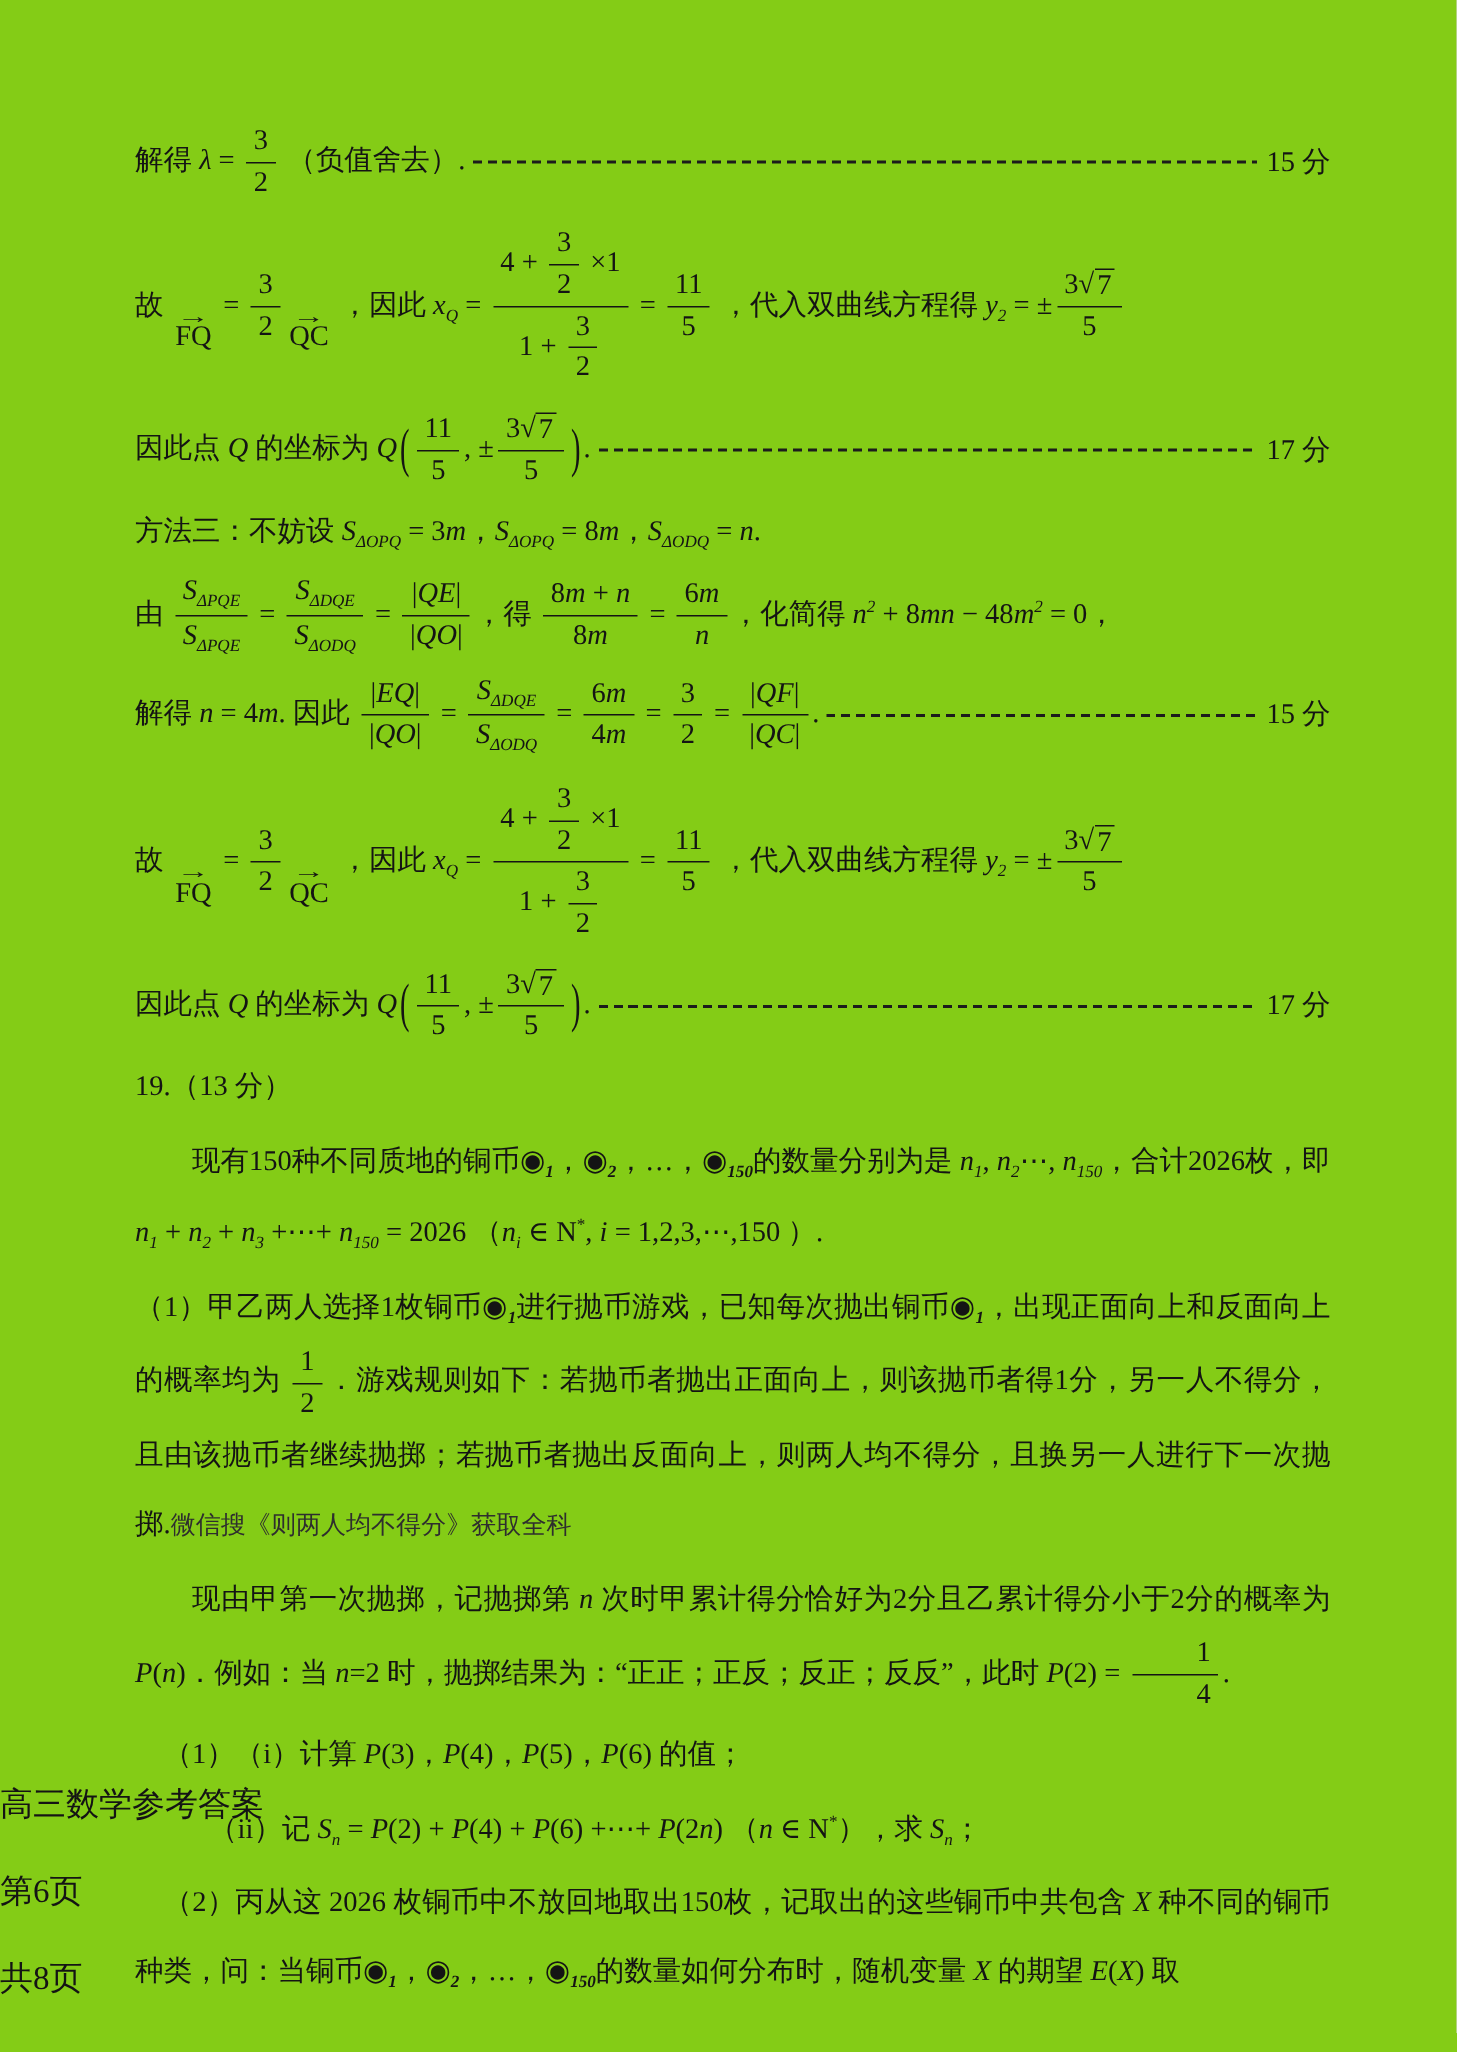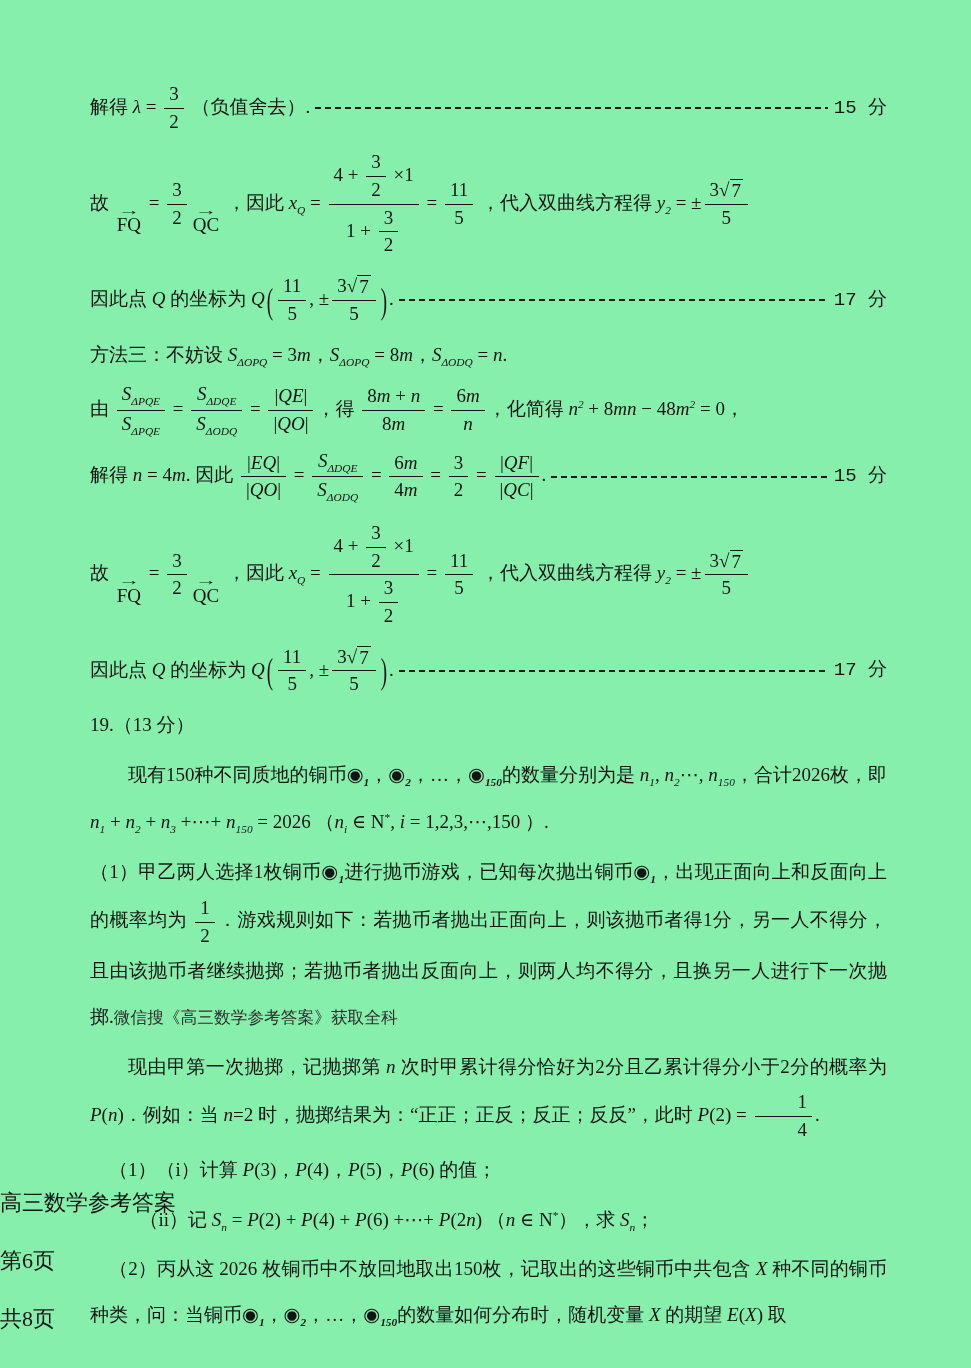--- a/index.html
+++ b/index.html
@@ -1,32 +1,32 @@
 <!DOCTYPE html>
 <html><head>
 <meta charset="utf-8">
 <style>
   * { box-sizing: border-box; }
   html, body { margin: 0; padding: 0; background: #d9d9d9; }
   .page {
-    width: 971px; height: 1368px; margin: 0 auto; background: #86efac;
+    width: 971px; height: 1368px; margin: 0 auto; background: #84cc16;
     position: relative; overflow: hidden;
     padding: 72px 84px 16px 90px;
     font-family: "Liberation Serif", "DejaVu Serif", serif;
     color: #141414; font-size: 19px;
   }
   .content { width: 100%; }
   .line { margin: 10px 0; line-height: 1.85; }
   .fline { white-space: nowrap; }
   .tall { margin: 16px 0; }
   .scored { display: flex; align-items: center; }
   .scored .line-content { flex: 0 0 auto; white-space: nowrap; }
   .leader { flex: 1 1 20px; height: 2px; margin: 0 6px 0 5px;
     background: repeating-linear-gradient(90deg, #1c1c1c 0 6px, transparent 6px 10px); }
-  .score { flex: 0 0 auto; white-space: nowrap; font-family: Liberation Mono, monospace; }
+  .score { flex: 0 0 auto; white-space: nowrap; }
   .para { line-height: 2.42; margin: 4px 0; text-align: justify; }
   .indent { text-indent: 2em; }
   .sub1 { text-indent: 1em; }
   .sub2 { text-indent: 2.6em; }
   .var { font-style: italic; }
   .frac { display: inline-flex; flex-direction: column; align-items: stretch;
     text-align: center; vertical-align: middle; margin: 0 3px; line-height: 1.3; }
   .fnum { display: block; padding: 0 5px 1px; }
   .fden { display: block; padding: 1px 5px 0; border-top: 1.5px solid #141414; }
   .sqrt { display: inline-flex; align-items: flex-start; line-height: 1.2; }
@@ -177,21 +177,21 @@
             <span class="fden">5</span>
           </span><span class="bigp">)</span>.</span>
         <span class="leader"></span>
         <span class="score">17 分</span>
       </div>
       <div class="line fline"><span class="line-content">19.（13 分）</span></div>
       <div class="line para indent"><span class="line-content">现有150种不同质地的铜币<span><span class="coinsym">◉</span><sub class="coinsub">1</sub></span>，<span><span class="coinsym">◉</span><sub class="coinsub">2</sub></span>，…，<span><span class="coinsym">◉</span><sub class="coinsub">150</sub></span>的数量分别为是 <span><span class="var">n</span><sub class="script var">1</sub></span>, <span><span class="var">n</span><sub class="script var">2</sub></span>⋯, <span><span class="var">n</span><sub class="script var">150</sub></span>，合计2026枚，即 <span><span class="var">n</span><sub class="script var">1</sub></span> + <span><span class="var">n</span><sub class="script var">2</sub></span> + <span><span class="var">n</span><sub class="script var">3</sub></span> +⋯+ <span><span class="var">n</span><sub class="script var">150</sub></span> = 2026 （<span><span class="var">n</span><sub class="script var">i</sub></span> ∈ <span><span>N</span><sup class="script">*</sup></span>, <span class="var">i</span> = 1,2,3,⋯,150 ）.</span></div>
       <div class="line para"><span class="line-content">（1）甲乙两人选择1枚铜币<span><span class="coinsym">◉</span><sub class="coinsub">1</sub></span>进行抛币游戏，已知每次抛出铜币<span><span class="coinsym">◉</span><sub class="coinsub">1</sub></span>，出现正面向上和反面向上的概率均为 <span class="frac">
             <span class="fnum">1</span>
             <span class="fden">2</span>
-          </span>．游戏规则如下：若抛币者抛出正面向上，则该抛币者得1分，另一人不得分，且由该抛币者继续抛掷；若抛币者抛出反面向上，则两人均不得分，且换另一人进行下一次抛掷.<span class="watermark">微信搜《高三数学参考答案》获取全科</span></span></div>
+          </span>．游戏规则如下：若抛币者抛出正面向上，则该抛币者得1分，另一人不得分，且由该抛币者继续抛掷；若抛币者抛出反面向上，则两人均不得分，且换另一人进行下一次抛掷.<span class="watermark">微信搜《则两人均不得分》获取全科</span></span></div>
       <div class="line para indent"><span class="line-content">现由甲第一次抛掷，记抛掷第 <span class="var">n</span> 次时甲累计得分恰好为2分且乙累计得分小于2分的概率为 <span class="var">P</span>(<span class="var">n</span>)．例如：当 <span class="var">n</span>=2 时，抛掷结果为：“正正；正反；反正；反反”，此时 <span class="var">P</span>(2) = <span class="frac">
             <span class="fnum">1</span>
             <span class="fden">4</span>
           </span>.</span></div>
       <div class="line para sub1"><span class="line-content">（1）（i）计算 <span class="var">P</span>(3)，<span class="var">P</span>(4)，<span class="var">P</span>(5)，<span class="var">P</span>(6) 的值；</span></div>
       <div class="line para sub2"><span class="line-content">（ii）记 <span><span class="var">S</span><sub class="script var">n</sub></span> = <span class="var">P</span>(2) + <span class="var">P</span>(4) + <span class="var">P</span>(6) +⋯+ <span class="var">P</span>(2<span class="var">n</span>) （<span class="var">n</span> ∈ <span><span>N</span><sup class="script">*</sup></span>），求 <span><span class="var">S</span><sub class="script var">n</sub></span>；</span></div>
       <div class="line para sub1"><span class="line-content">（2）丙从这 2026 枚铜币中不放回地取出150枚，记取出的这些铜币中共包含 <span class="var">X</span> 种不同的铜币种类，问：当铜币<span><span class="coinsym">◉</span><sub class="coinsub">1</sub></span>，<span><span class="coinsym">◉</span><sub class="coinsub">2</sub></span>，…，<span><span class="coinsym">◉</span><sub class="coinsub">150</sub></span>的数量如何分布时，随机变量 <span class="var">X</span> 的期望 <span class="var">E</span>(<span class="var">X</span>) 取</span></div>
     </div>
   <div class="footer">
     <span>高三数学参考答案</span>

